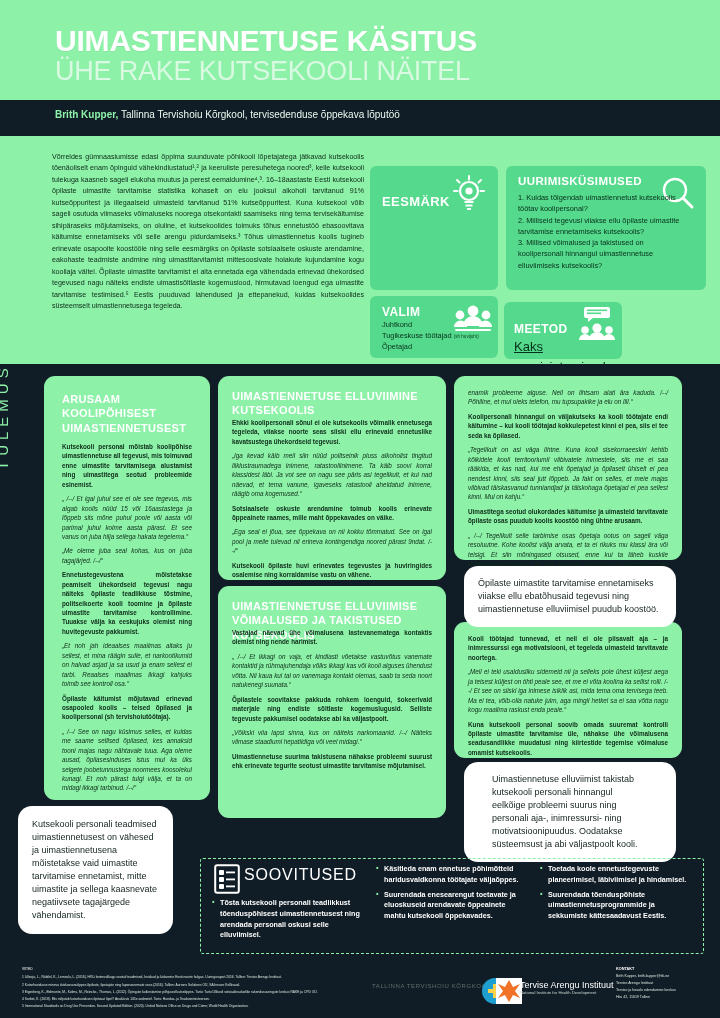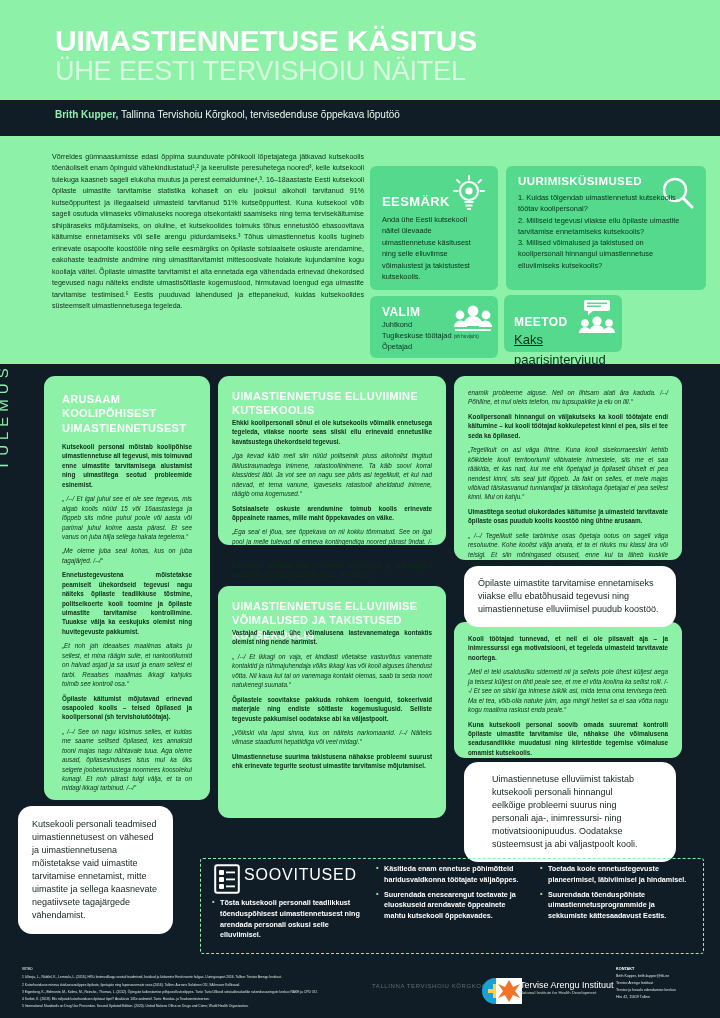--- a/index.html
+++ b/index.html
@@ -66,21 +66,21 @@
   #kysimused .card-title { position:absolute; left:12px; top:9px; font-size:11.5px; }
   #kysimused .body { position:absolute; left:12px; top:26px; width:172px;
       font-size:7.4px; line-height:1.52; color:#07301a; }
 
   #valim { left:370px; top:296px; width:128px; height:62px; }
   #valim .card-title { position:absolute; left:12px; top:9px; font-size:12px; }
   #valim .body { position:absolute; left:12px; top:24px; width:108px;
       font-size:7.4px; line-height:1.48; color:#07301a; }
   #valim .tiny { font-size:4.6px; color:#0c4626; }
 
-  #meetod { left:504px; top:295px; width:118px; height:57px; }
+  #meetod { left:504px; top:302px; width:118px; height:57px; }
   #meetod .card-title { position:absolute; left:10px; top:20px; font-size:12px; }
   #meetod .body { position:absolute; left:10px; top:35px; width:106px;
       font-size:13px; line-height:1.5; color:#07301a;text-decoration:underline; }
 
   #aeg { left:628px; top:296px; width:78px; height:62px; }
   #aeg .card-title { position:absolute; left:10px; top:27px; font-size:12px; }
   #aeg .body { position:absolute; left:10px; top:41px; width:64px;
       font-size:7.4px; line-height:1.5; color:#07301a; }
 
   .icon-svg { position:absolute; }
@@ -99,21 +99,21 @@
   }
   .rescard .bodytext { font-size:6.3px; line-height:1.5; color:#0d2b18; text-align:justify; }
   .rescard .bodytext p { margin-bottom:5px; }
   .rescard .bold { font-weight:bold; }
   .rescard .quote { font-style:italic; }
 
   #res-left   { left:44px;  top:376px; width:166px; height:424px; }
   #res-left .hdr { position:absolute; left:18px; top:16px; width:130px; }
   #res-left .bodytext { position:absolute; left:18px; top:66px; width:130px; }
 
-  #res-mid1 { left:218px; top:376px; width:228px; height:169px; }
+  #res-mid1 { left:218px; top:376px; width:228px; height:204px; }
   #res-mid1 .hdr { position:absolute; left:14px; top:13px; width:200px; }
   #res-mid1 .bodytext { position:absolute; left:14px; top:42px; width:200px; }
 
   #res-mid2 { left:218px; top:586px; width:228px; height:232px; }
   #res-mid2 .hdr { position:absolute; left:14px; top:13px; width:210px; }
   #res-mid2 .bodytext { position:absolute; left:14px; top:42px; width:200px; }
 
   #res-right1 { left:454px; top:376px; width:228px; height:184px; }
   #res-right1 .bodytext { position:absolute; left:14px; top:12px; width:200px; }
 
@@ -162,21 +162,21 @@
       font-size:3.6px; line-height:1.9; color:#d9e6e0; }
   .foot-contact .lbl { font-weight:bold; color:#ffffff; font-size:3.8px; }
 </style>
 </head>
 <body>
 
 <div class="poster">
 
   <div class="header-band"></div>
   <div class="title-main">UIMASTIENNETUSE KÄSITUS</div>
-  <div class="title-sub">ÜHE EESTI TERVISHOIU NÄITEL</div>
+  <div class="title-sub">ÜHE RAKE KUTSEKOOLI NÄITEL</div>
   <div class="author-band"></div>
   <div class="author-text">
     <b>Brith Kupper,</b><span> Tallinna Tervishoiu Kõrgkool, tervisedenduse õppekava lõputöö</span>
   </div>
 
   <div class="intro-area"></div>
   <div class="intro-text">Võrreldes gümnaasiumisse edasi õppima suunduvate põhikooli lõpetajatega jätkavad kutsekoolis tõenäoliselt enam õpinguid vähekindlustatud¹,² ja keeruliste peresuhetega noored³, kelle kutsekooli tulekuga kaasneb sageli elukoha muutus ja perest eemaldumine⁴,³. 16–18aastaste Eesti kutsekooli õpilaste uimastite tarvitamise statistika kohaselt on elu jooksul alkoholi tarvitanud 91% kutseõppuritest ja illegaalseid uimasteid tarvitanud 51% kutseõppuritest. Kuna kutsekool võib sageli osutuda viimaseks võimaluseks noorega otsekontakti saamiseks ning tema tervisekäitumise sihipäraseks mõjutamiseks, on oluline, et kutsekoolides toimuks tõhus ennetustöö ebasoovitava käitumise ennetamiseks või selle arengu pidurdamiseks.³ Tõhus uimastiennetus koolis tugineb erinevate osapoolte koostööle ning selle eesmärgiks on õpilaste sotsiaalsete oskuste arendamine, eakohaste teadmiste andmine ning uimastitarvitamist mittesoosivate hoiakute kujundamine kogu kooliaja vältel. Õpilaste uimastite tarvitamist ei aita ennetada ega vähendada erinevad ühekordsed tegevused nagu näiteks endiste uimastisõltlaste kogemuslood, hirmutavad loengud ega uimastite tarvitamise testimised.⁵ Eestis puuduvad lahendused ja ettepanekud, kuidas kutsekoolides süsteemselt uimastiennetusega tegeleda.</div>
 
   <div class="card" id="eesmark">
     <svg class="icon-svg" style="left:78px;top:8px;" width="42" height="42" viewBox="0 0 42 42">
@@ -187,21 +187,20 @@
       <rect x="19" y="34" width="4" height="2" fill="#ffffff"></rect>
       <g stroke="#ffffff" stroke-width="2" stroke-linecap="round">
         <line x1="21" y1="2" x2="21" y2="5.5"></line>
         <line x1="6" y1="17" x2="9.5" y2="17"></line>
         <line x1="32.5" y1="17" x2="36" y2="17"></line>
         <line x1="9" y1="6" x2="11.5" y2="8.5"></line>
         <line x1="33" y1="6" x2="30.5" y2="8.5"></line>
       </g>
     </svg>
     <div class="card-title">EESMÄRK</div>
-    <div class="body">Anda ühe Eesti kutsekooli näitel ülevaade uimastiennetuse käsitusest ning selle elluviimse võimalustest ja takistustest kutsekoolis.</div>
   </div>
 
   <div class="card" id="kysimused">
     <svg class="icon-svg" style="left:152px;top:8px;" width="40" height="40" viewBox="0 0 40 40">
       <circle cx="17" cy="16" r="11" fill="none" stroke="#ffffff" stroke-width="2.4"></circle>
       <line x1="25" y1="24" x2="34" y2="33" stroke="#ffffff" stroke-width="3" stroke-linecap="round"></line>
     </svg>
     <div class="card-title">UURIMISKÜSIMUSED</div>
     <div class="body">
       <div>1. Kuidas tõlgendab uimastiennetust kutsekoolis töötav koolipersonal?</div>

